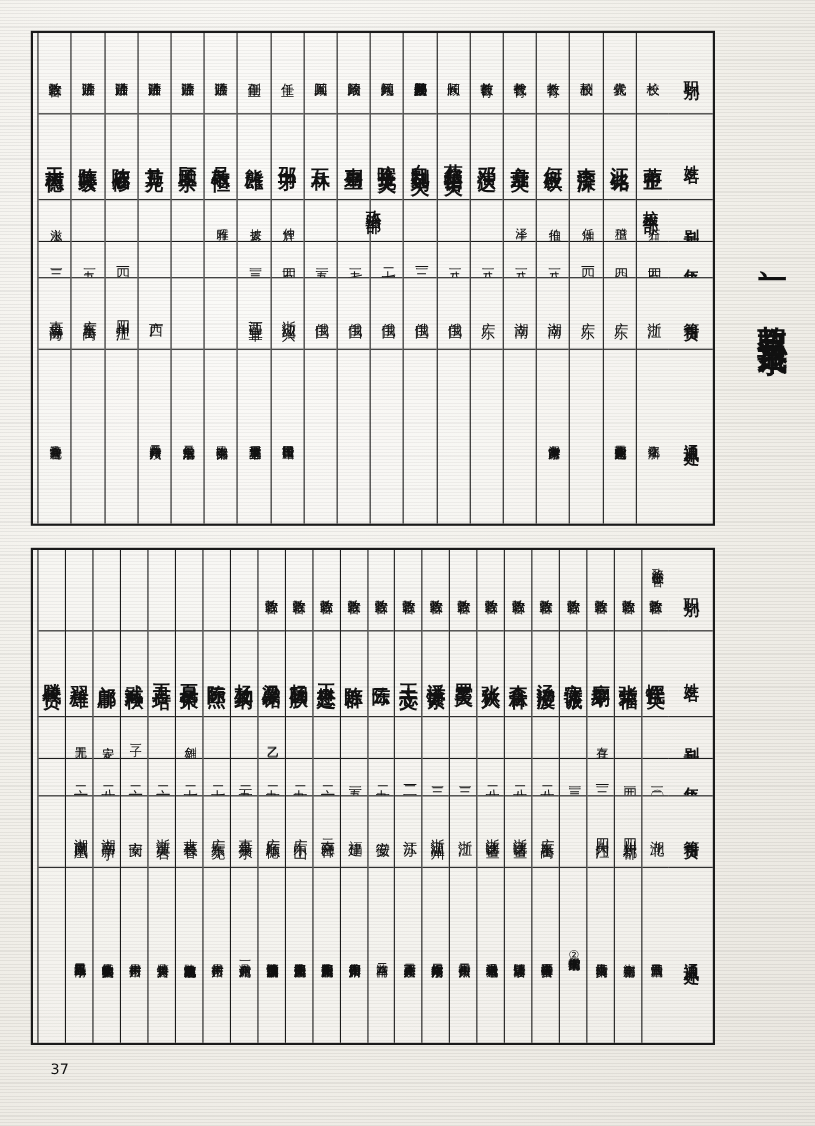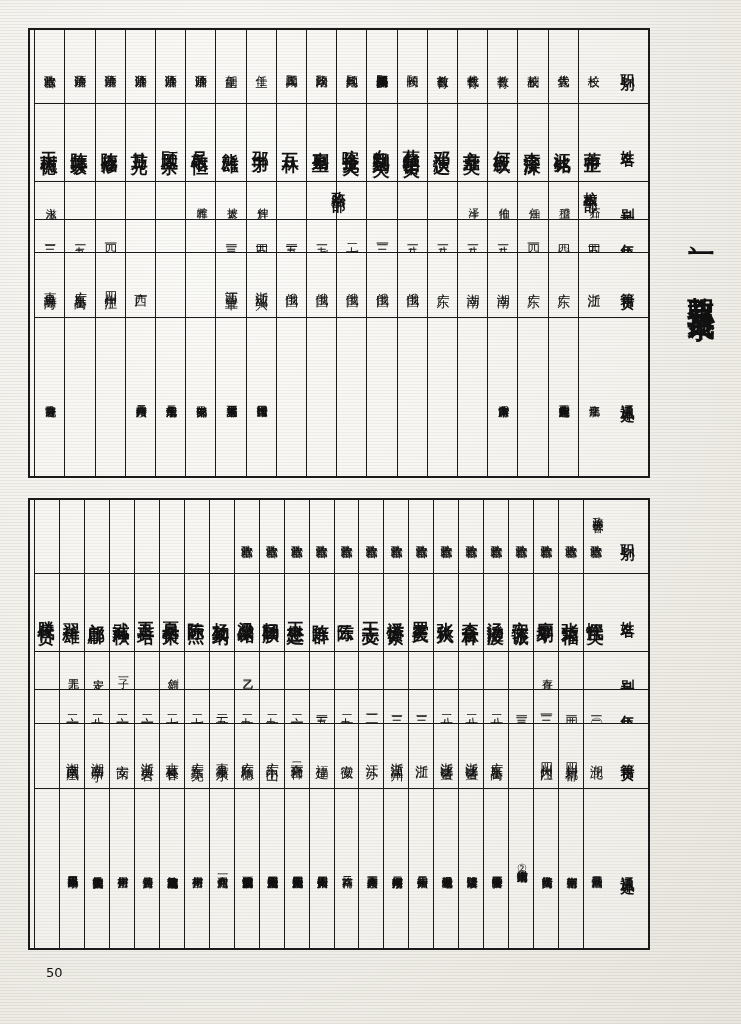--- a/index.html
+++ b/index.html
@@ -983,13 +983,13 @@
       <div class="cell c-origin" style="height: 14.5%;">
         <span class="v"></span>
       </div>
       <div class="cell c-addr" style="height: 35.5%;">
         <span class="v"></span>
       </div>
     </div>
     <div class="v" style="position: absolute; font-size: 11px; letter-spacing: 1px; right: 44px; top: 8px; pointer-events: none;">政治主任教官</div>
   </div>
 
-<div class="pagenum">50</div>
+<div class="pagenum">37</div>
 
 </body></html>

